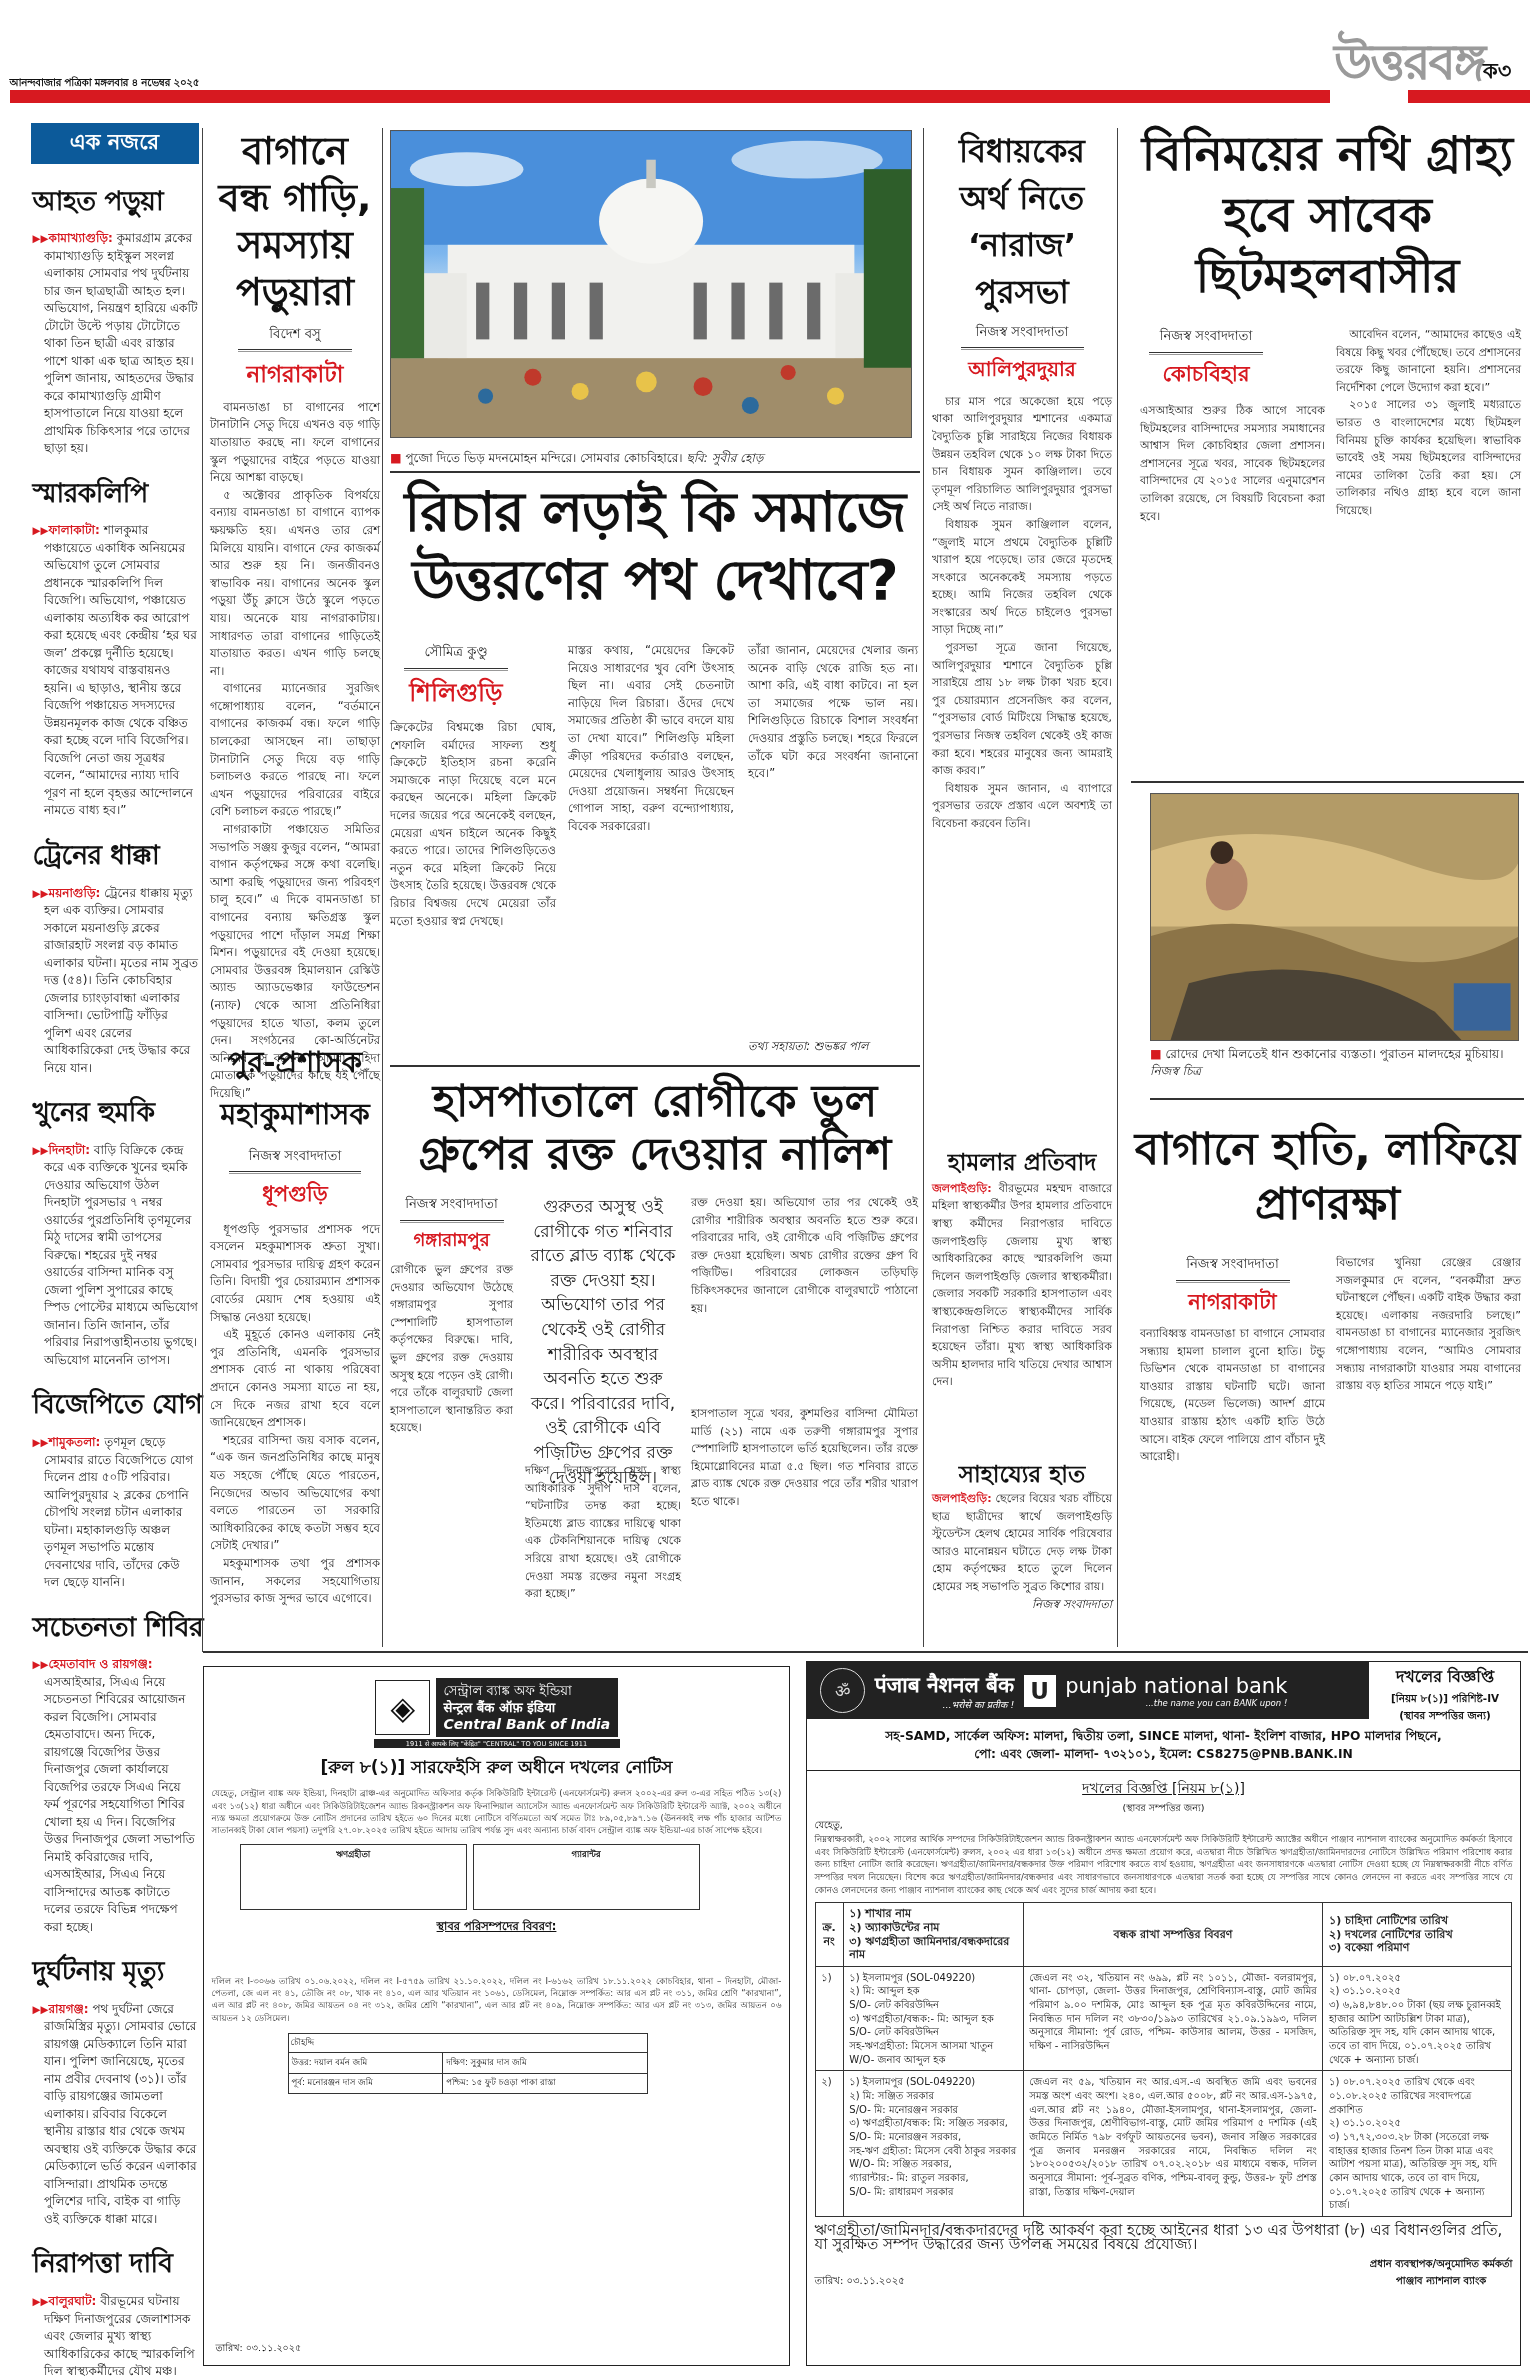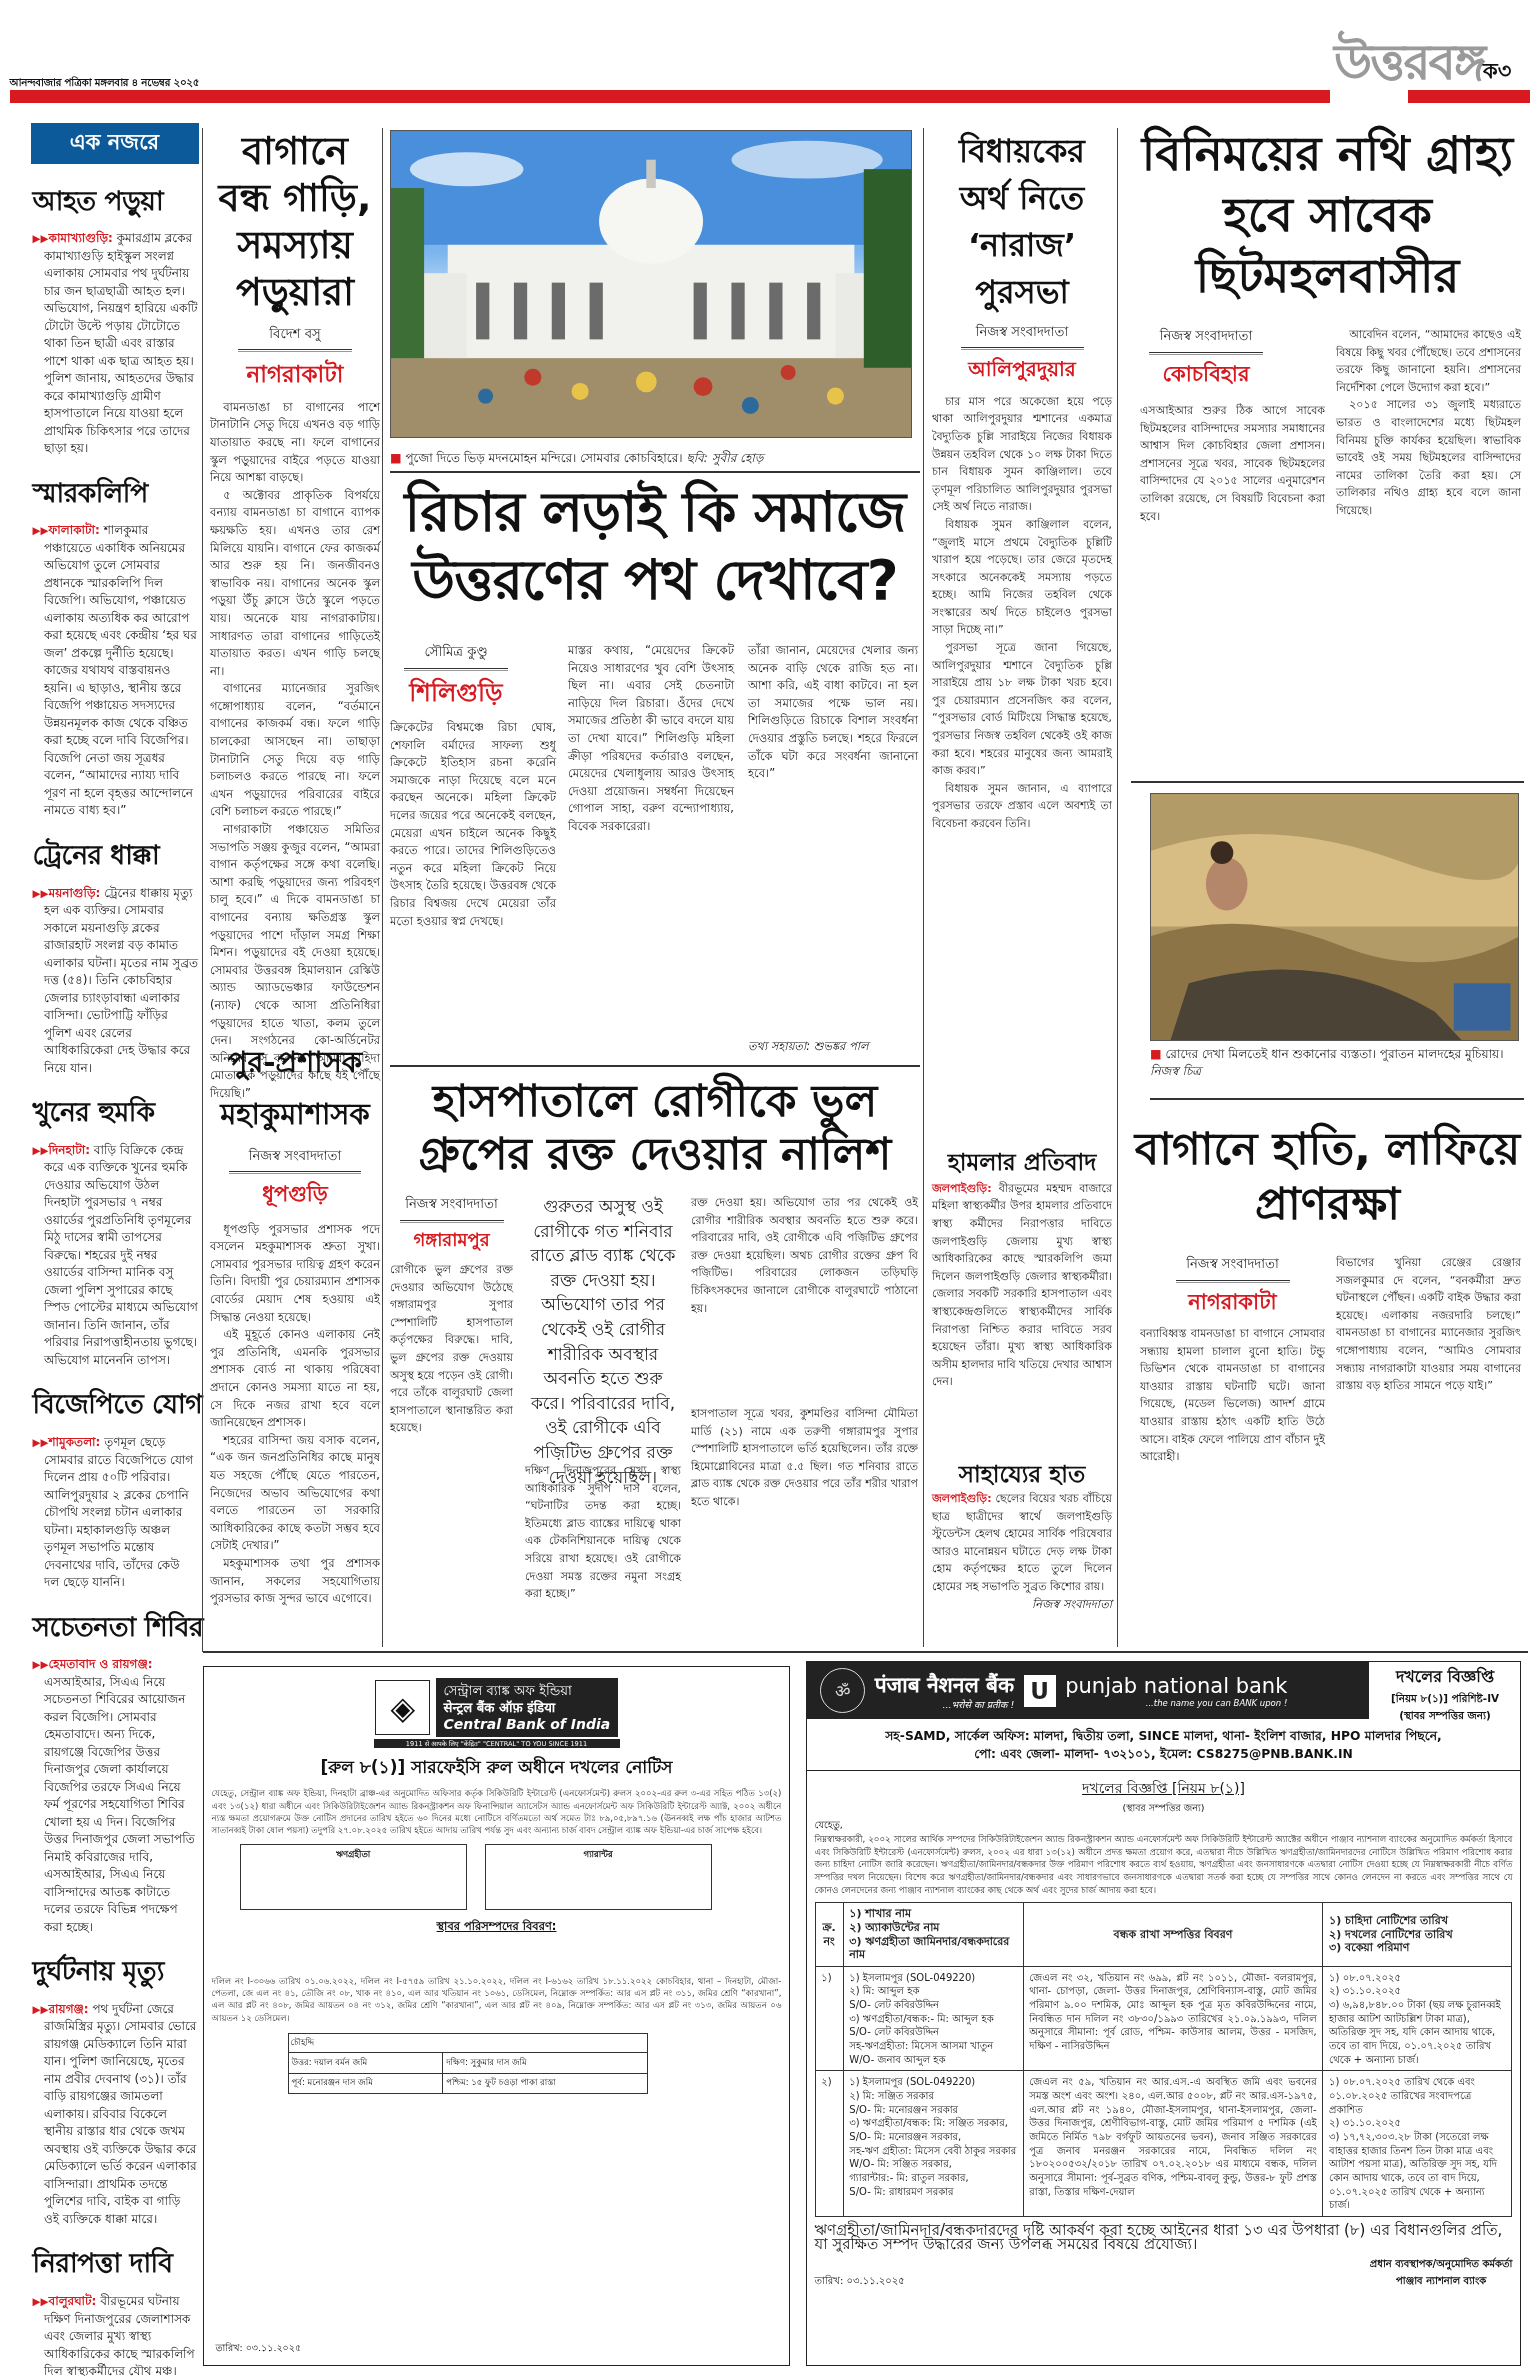--- a/index.html
+++ b/index.html
@@ -274,21 +274,21 @@
     <div style="width:55px;height:55px;border:1.9px solid #222;display:flex;align-items:center;justify-content:center;font-size:32px">◈</div>
     <div style="background:#222;color:#fff;padding:3.8px 7.6px;line-height:17px">
       <div style="font-size:13.2px">সেন্ট্রাল ব্যাঙ্ক অফ ইন্ডিয়া</div>
       <div style="font-size:13.2px;font-weight:bold">सेन्ट्रल बैंक ऑफ़ इंडिया</div>
       <div style="font-size:14px;font-weight:bold;font-style:italic">Central Bank of India</div>
     </div>
   </div>
   <div style="text-align:center;font-size:6.6px;background:#222;color:#fff;width:246px;margin:1.9px auto">1911 से आपके लिए "केंद्रित" "CENTRAL" TO YOU SINCE 1911</div>
   <div style="text-align:center;font-size:17px;font-weight:bold;margin:5.7px 0">[রুল ৮(১)] সারফেইসি রুল অধীনে দখলের নোটিস</div>
   <div class="small">যেহেতু, সেন্ট্রাল ব্যাঙ্ক অফ ইন্ডিয়া, দিনহাটা ব্রাঞ্চ-এর অনুমোদিত অফিসার কর্তৃক সিকিউরিটি ইন্টারেস্ট (এনফোর্সমেন্ট) রুলস ২০০২-এর রুল ৩-এর সহিত পঠিত ১৩(২) এবং ১৩(১২) ধারা অধীনে এবং সিকিউরিটাইজেশন অ্যান্ড রিকনস্ট্রাকশন অফ ফিনান্সিয়াল অ্যাসেটস অ্যান্ড এনফোর্সমেন্ট অফ সিকিউরিটি ইন্টারেস্ট অ্যাক্ট, ২০০২ অধীনে ন্যস্ত ক্ষমতা প্রয়োগক্রমে উক্ত নোটিস প্রদানের তারিখ হইতে ৬০ দিনের মধ্যে নোটিসে বর্ণিতমতো অর্থ সমেত টাঃ ৮৯,০৫,৮৯৭.১৬ (ঊননব্বই লক্ষ পাঁচ হাজার আটশত সাতানব্বই টাকা ষোল পয়সা) তদুপরি ২৭.০৮.২০২৫ তারিখ হইতে আদায় তারিখ পর্যন্ত সুদ এবং অন্যান্য চার্জ বাবদ সেন্ট্রাল ব্যাঙ্ক অফ ইন্ডিয়া-এর চার্জ সাপেক্ষ হইবে।</div>
-  <div style="display:flex;gap:18px;margin:7.6px 0 7.6px 28px">
+  <div style="display:flex;gap:6px;margin:7.6px 0 7.6px 28px">
     <div style="border:0.9px solid #333;width:227px;height:66px;font-size:8.5px;padding:2.8px;text-align:center"><b>ঋণগ্রহীতা</b></div>
     <div style="border:0.9px solid #333;width:227px;height:66px;font-size:8.5px;padding:2.8px;text-align:center"><b>গ্যারান্টর</b></div>
   </div>
   <div style="text-align:center;font-size:11.4px;font-weight:bold;text-decoration:underline;margin:3.8px 0">স্থাবর পরিসম্পদের বিবরণ:</div>
   <div class="small" style="margin-top:38px">দলিল নং I-৩০৬৬ তারিখ ০১.০৬.২০২২, দলিল নং I-৫৭৫৯ তারিখ ২১.১০.২০২২, দলিল নং I-৬১৬২ তারিখ ১৮.১১.২০২২ কোচবিহার, থানা – দিনহাটা, মৌজা- পেতলা, জে এল নং ৪১, তৌজি নং ০৮, খাক নং ৪১০, এল আর খতিয়ান নং ১০৬১, ডেসিমেল, নিম্নোক্ত সম্পর্কিত: আর এস প্লট নং ৩১১, জমির শ্রেণি “কারখানা”, এল আর প্লট নং ৪০৮, জমির আয়তন ০৪ নং ৩১২, জমির শ্রেণি “কারখানা”, এল আর প্লট নং ৪০৯, নিম্নোক্ত সম্পর্কিত: আর এস প্লট নং ৩১৩, জমির আয়তন ০৬ আয়তন ১২ ডেসিমেল।</div>
   <table style="border-collapse:collapse;font-size:8.5px;margin:9.5px 0 0 76px;width:360px">
     <tbody>
         <tr>
           <td colspan="2" style="border:0.9px solid #333;padding:1.9px">চৌহদ্দি</td>
         </tr>

